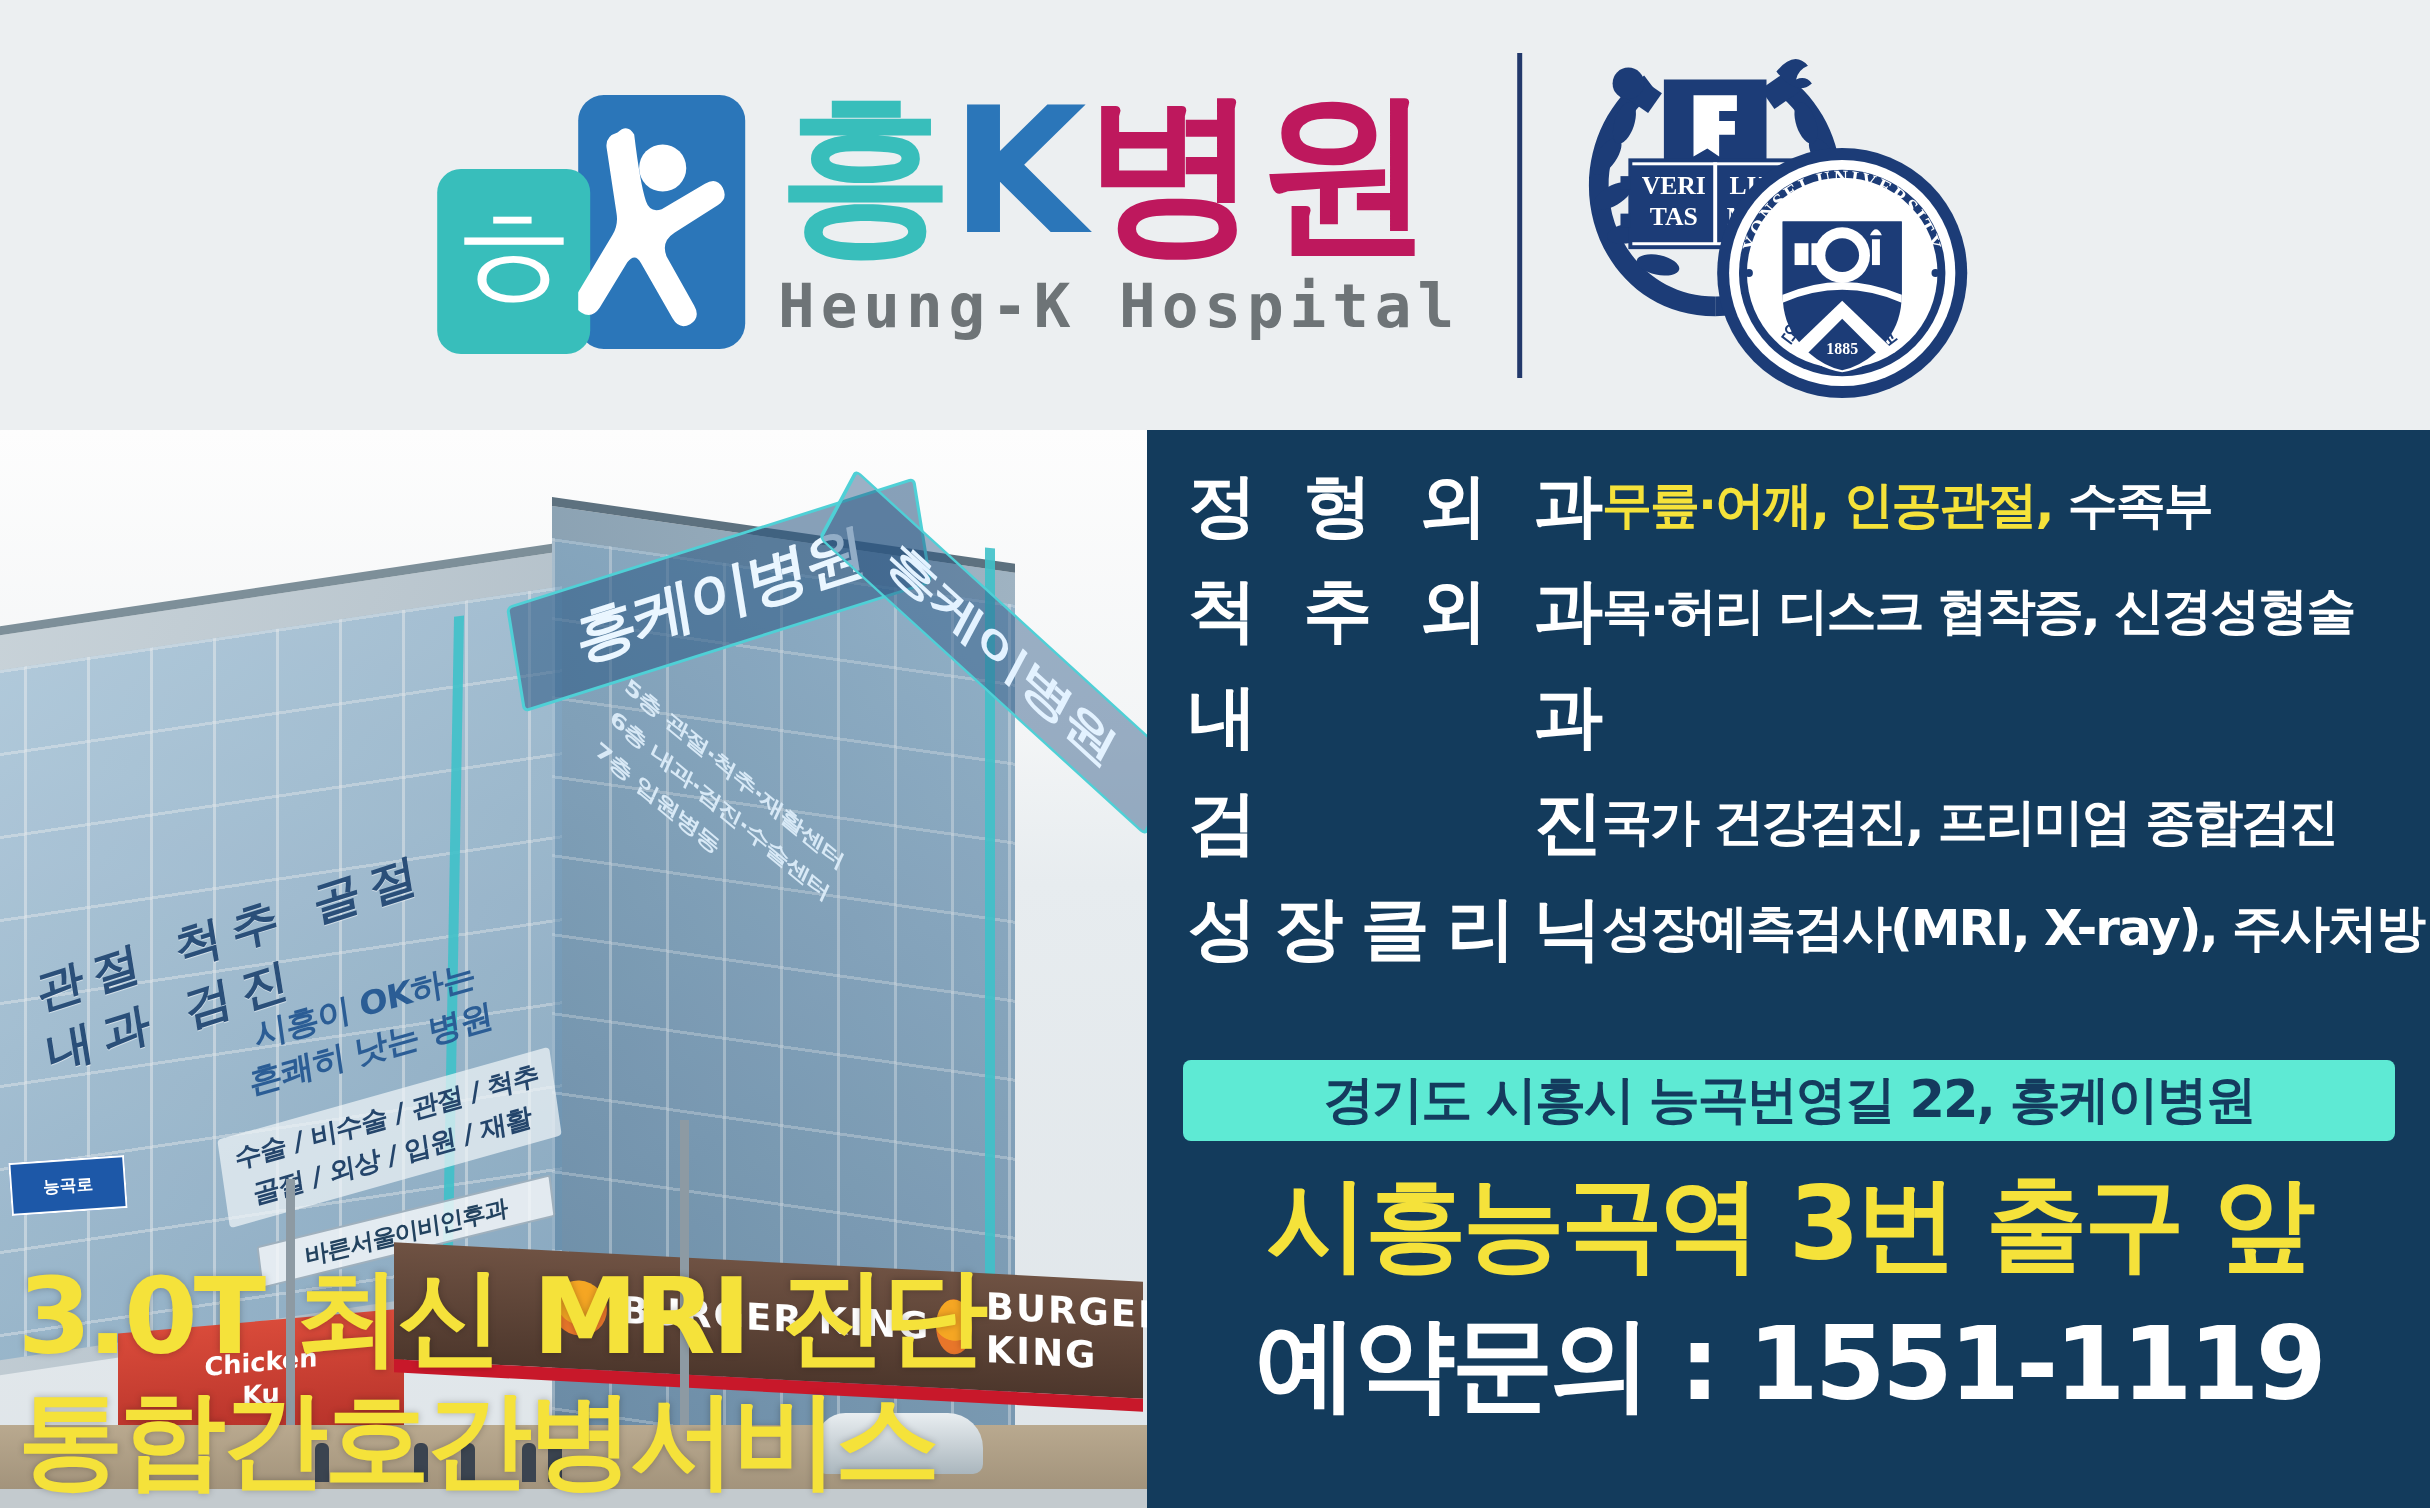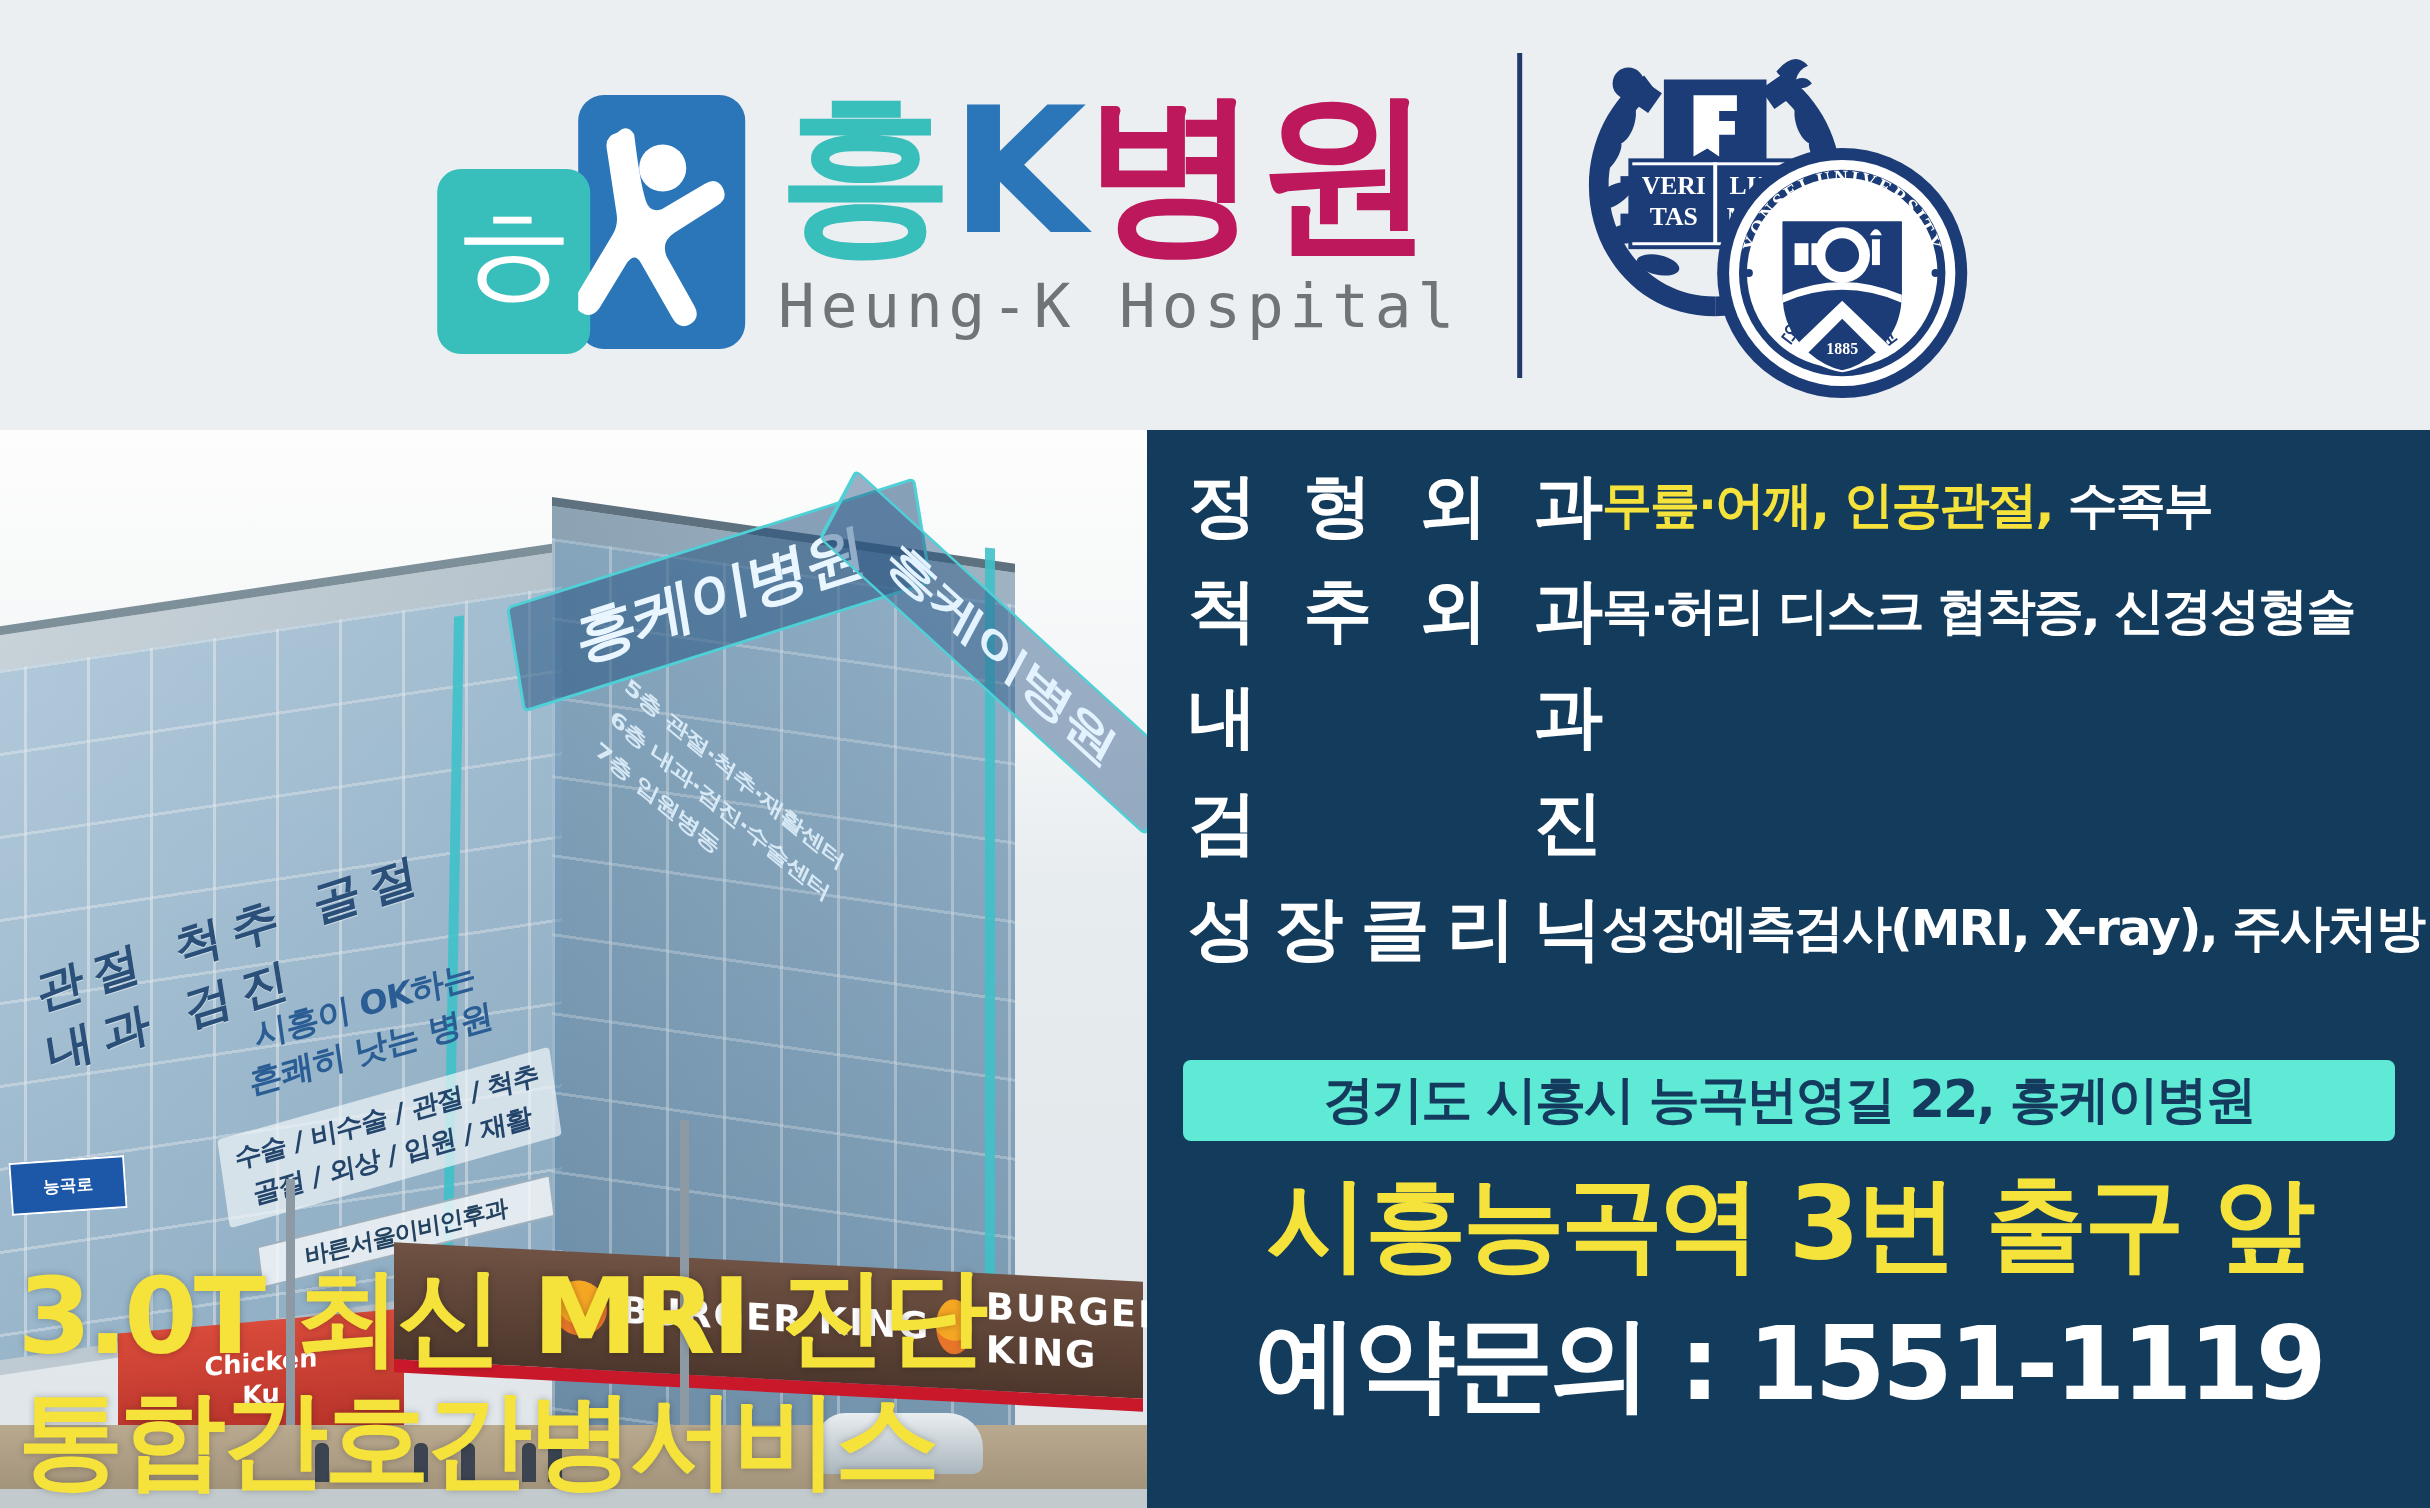--- a/index.html
+++ b/index.html
@@ -48,21 +48,21 @@
     font-size:175px; line-height:0.95; font-weight:700;
     letter-spacing:-2px; white-space:nowrap;
     display:flex; align-items:baseline;
   }
   .wm-t1{ color:#38BEBB; }
   .wm-k { color:#2B76B9; }
   .wm-t2{ color:#be185d; }
   .wm-sub{
     margin-top:13.8px;
     font-family:"DejaVu Sans Mono","Liberation Mono",monospace;
-    font-size:61px; letter-spacing:5.9px; color:#6E7477; font-weight:400;
+    font-size:61px; letter-spacing:5.9px; color:#6E7477; font-weight:700;
     white-space:nowrap;
   }
 
   
   .hdr-divider{
     width:4.9px; height:325px; background:#22386B;
     margin:0 45px 0 57px;
   }
 
   
@@ -465,20 +465,21 @@
           <span>내</span>
           <span>과</span>
         </div>
       </div>
 
       <div class="dept-row">
         <div class="dept-name">
           <span>검</span>
           <span>진</span>
         </div>
+        <div class="dept-desc">국가 건강검진, 프리미엄 종합검진</div>
       </div>
 
       <div class="dept-row">
         <div class="dept-name spread">
           <span>성</span>
           <span>장</span>
           <span>클</span>
           <span>리</span>
           <span>닉</span>
         </div>

